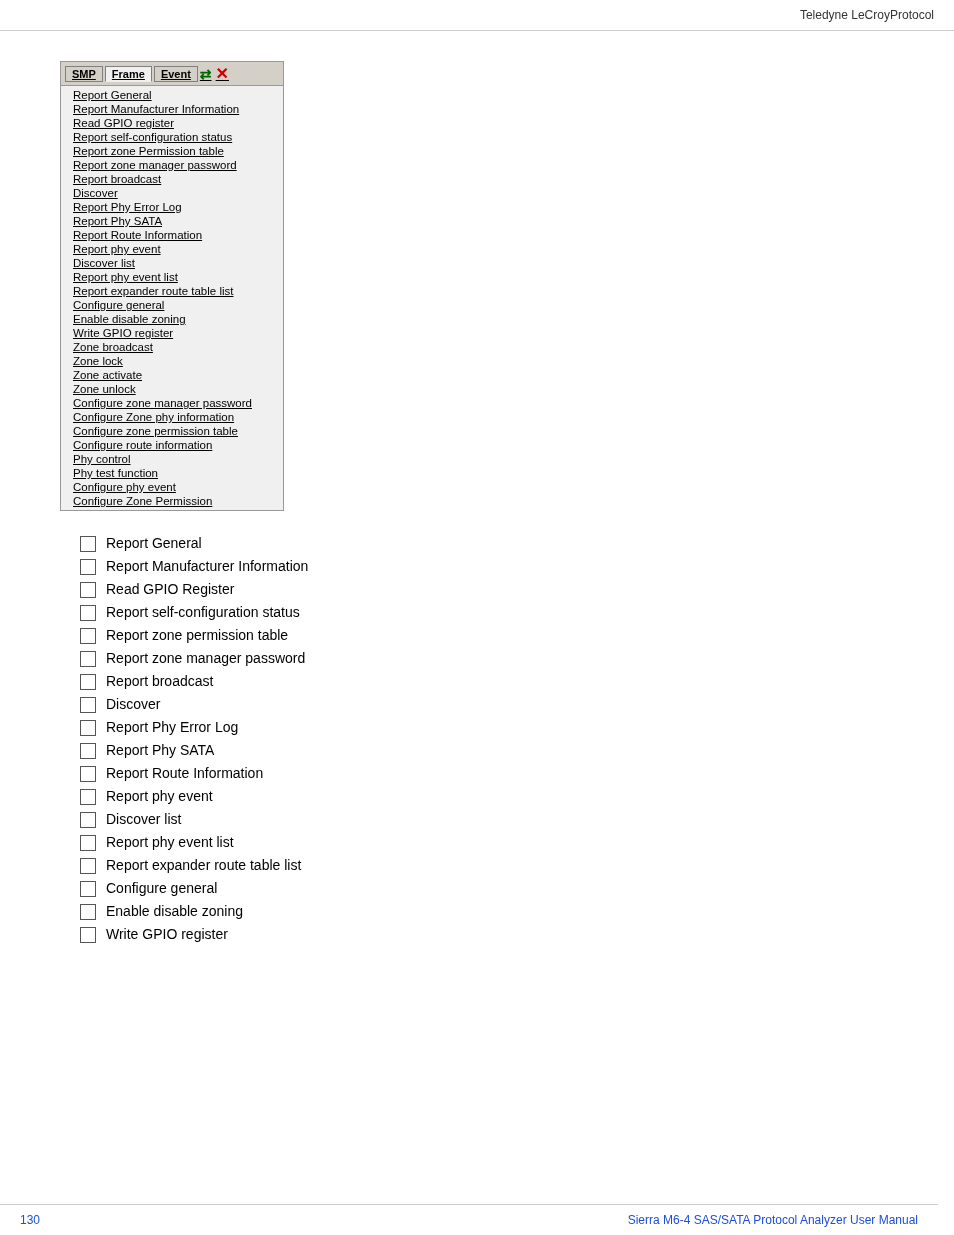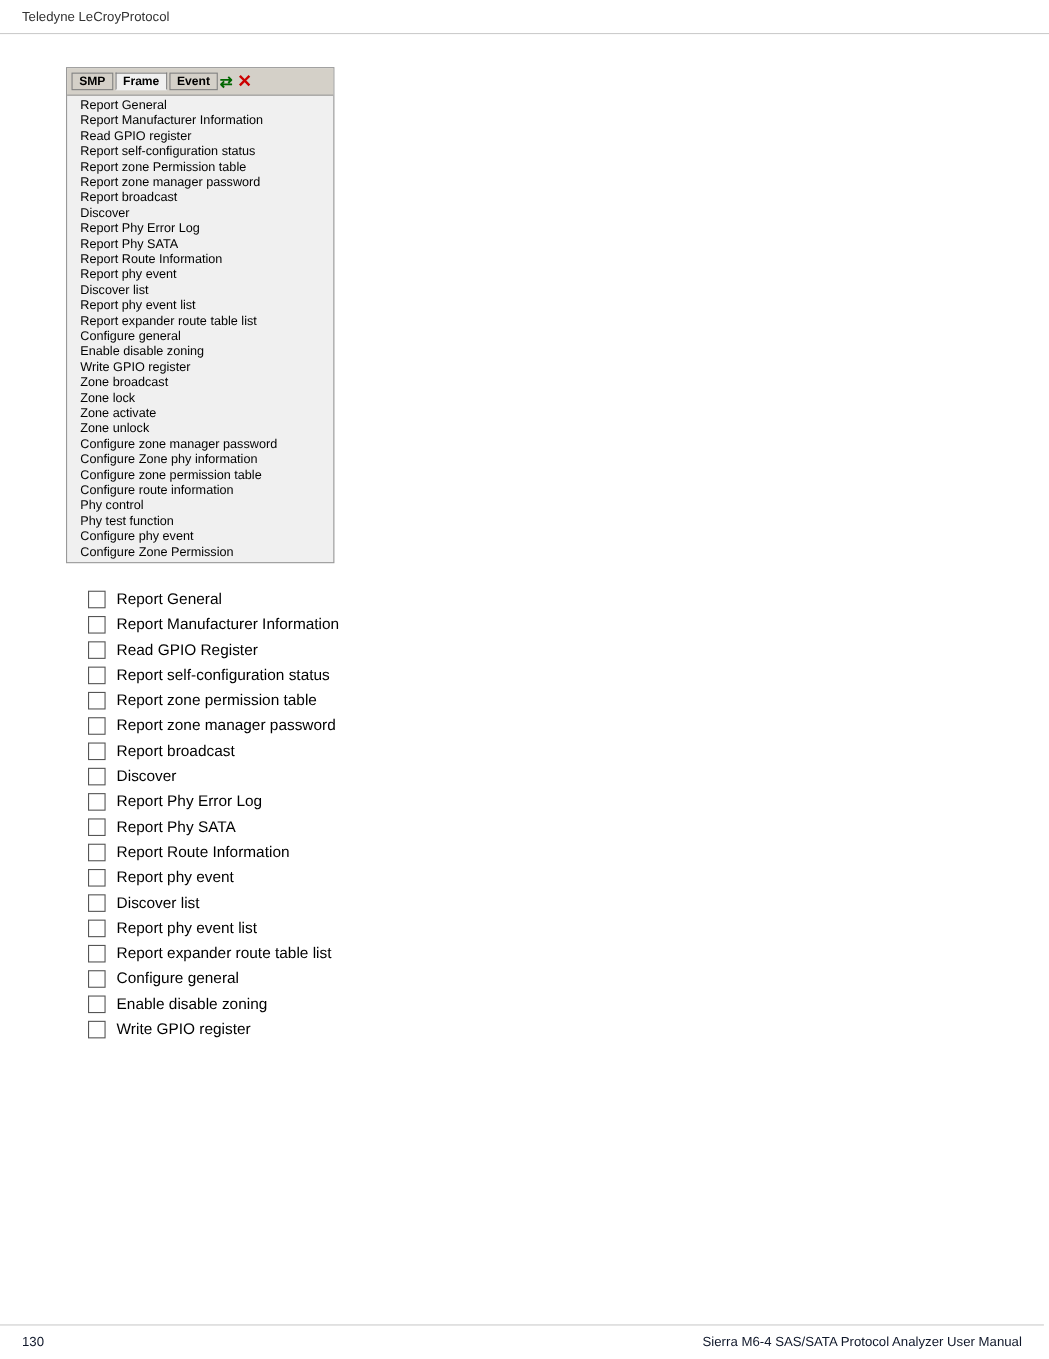--- a/index.html
+++ b/index.html
@@ -8,51 +8,52 @@
       font-size: 13px;
       background: #fff;
       color: #000;
       width: 954px;
       min-height: 1235px;
       position: relative;
     }
 
     .page-header {
       display: flex;
-      justify-content: flex-start;
+      justify-content: flex-end;
       padding: 8px 20px;
       font-size: 12px;
       color: #333;
       border-bottom: 1px solid #ccc;
     }
 
     .page-footer {
       display: flex;
       justify-content: space-between;
       padding: 8px 20px;
       font-size: 12px;
-      color: #0f172a;
+      color: #1d4ed8;
       border-top: 1px solid #ccc;
       position: absolute;
       bottom: 0;
       left: 0;
-      right: 5px;
+      right: 16px;
     }
 
     .main-content {
       padding: 30px 60px;
     }
 
     
     .menu-panel {
       border: 1px solid #999;
       display: inline-block;
-      width: 244px;
+      width: 224px;
       background: #f0f0f0;
       margin-bottom: 24px;
+      text-decoration: underline;
     }
 
     .menu-toolbar {
       display: flex;
       align-items: center;
       background: #d4d0c8;
       border-bottom: 1px solid #999;
       padding: 2px 4px;
       gap: 2px;
     }

